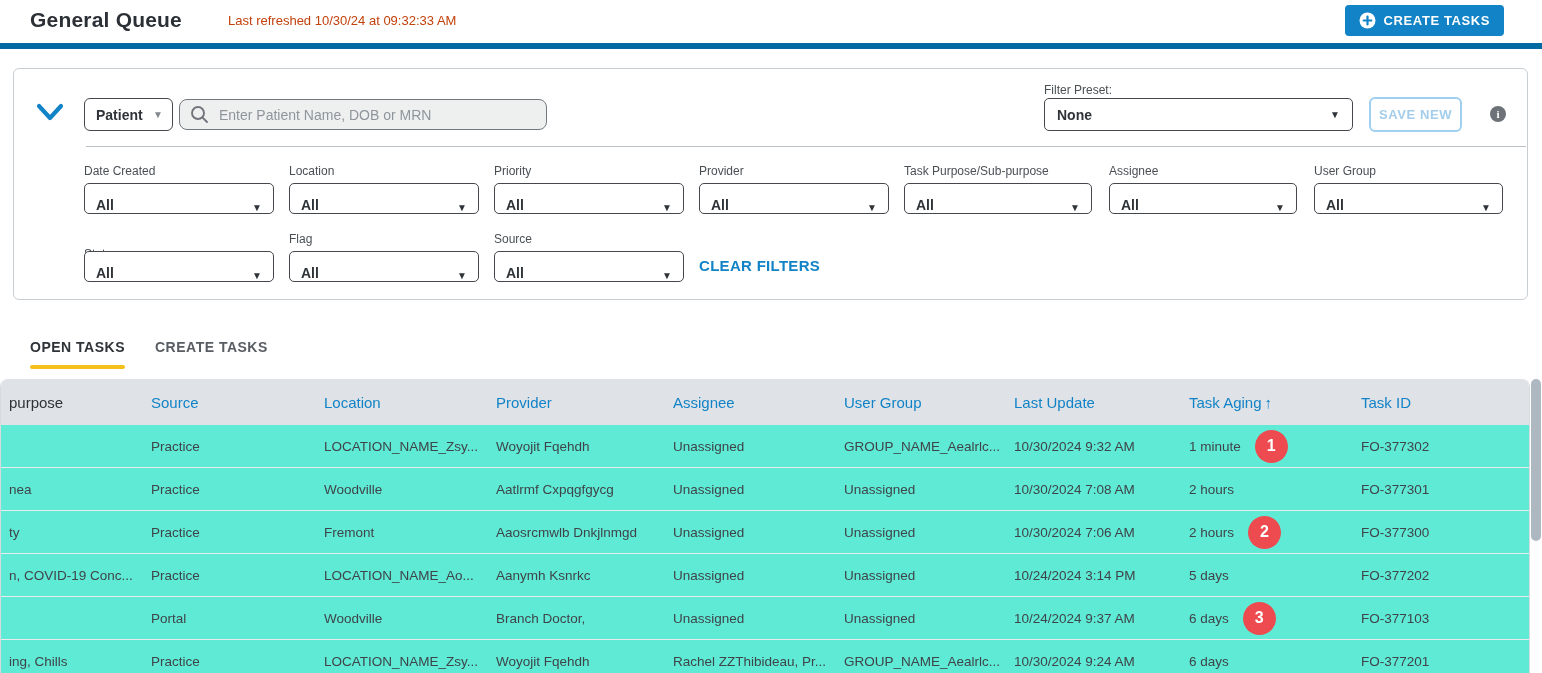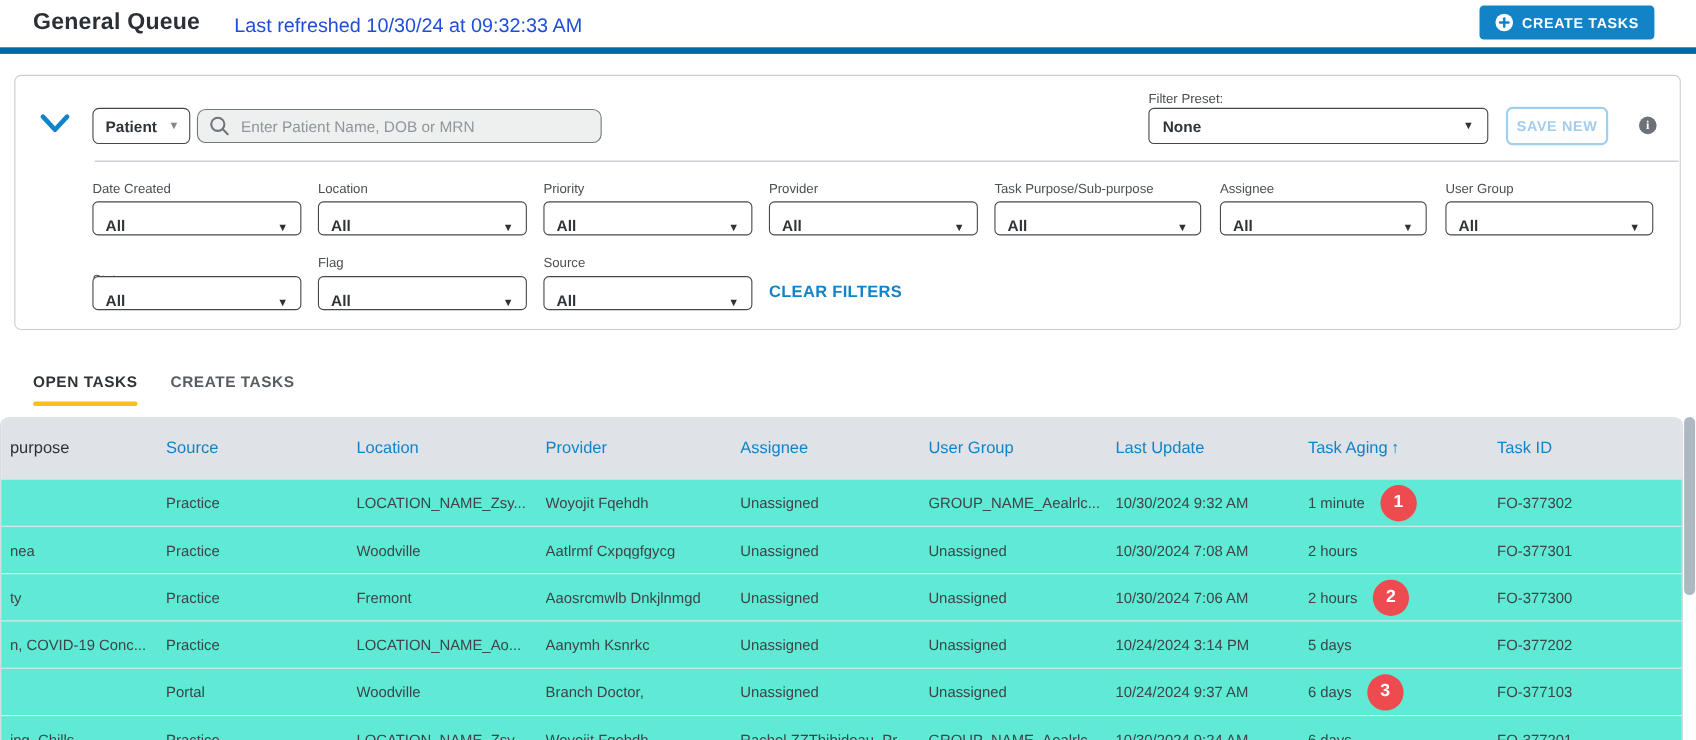--- a/index.html
+++ b/index.html
@@ -2,21 +2,21 @@
 <html><head>
 <meta charset="utf-8">
 <style>
   html,body{margin:0;padding:0;background:#fff;}
   body{font-family:"Liberation Sans",sans-serif;-webkit-font-smoothing:antialiased;}
   .page{position:relative;width:1542px;height:673px;overflow:hidden;background:#fff;}
 
   
   .topbar{position:absolute;left:0;top:0;width:100%;height:43px;border-bottom:6px solid #0369a1;background:#fff;}
   .page-title{position:absolute;left:30px;top:8px;font-size:21px;font-weight:700;color:#2b3036;letter-spacing:.2px;}
-  .last-refreshed{position:absolute;left:213px;top:13px;font-size:18px;color:#1d4ed8;}
+  .last-refreshed{position:absolute;left:228px;top:13px;font-size:13px;color:#c2410c;}
   .create-btn{position:absolute;right:38px;top:5px;height:31px;padding:0 14px;display:flex;align-items:center;gap:8px;
     background:#1283c6;border:none;border-radius:4px;color:#fff;font-size:13px;font-weight:700;letter-spacing:.6px;cursor:pointer;}
 
   
   .filter-panel{position:absolute;left:13px;top:68px;width:1515px;height:232px;border:1px solid #c9ced3;border-radius:6px;background:#fff;box-sizing:border-box;}
   .collapse-chevron{position:absolute;left:22px;top:34px;cursor:pointer;}
   .type-select{position:absolute;left:70px;top:29px;width:89px;height:33px;border:1px solid #44484d;border-radius:6px;background:#fff;
     display:flex;align-items:center;justify-content:space-between;padding:0 9px 0 11px;box-sizing:border-box;cursor:pointer;}
   .type-select .val{font-size:14px;font-weight:700;color:#2e3338;}
   .caret{font-size:10px;color:#2e3338;line-height:1;}
@@ -43,21 +43,21 @@
   .f-select .val{font-size:14px;font-weight:700;color:#2e3338;}
   .clear-filters{position:absolute;left:685px;top:188px;font-size:15px;font-weight:700;color:#1283c6;letter-spacing:.3px;cursor:pointer;text-decoration:none;}
 
   
   .tab-open{position:absolute;left:30px;top:339px;font-size:14px;font-weight:700;color:#2e3338;letter-spacing:.5px;cursor:pointer;}
   .tab-open .underline{position:absolute;left:0;right:0;top:26px;height:4px;background:#f5c01a;border-radius:2px;}
   .tab-closed{position:absolute;left:155px;top:339px;font-size:14px;font-weight:600;color:#585d63;letter-spacing:.5px;cursor:pointer;}
 
   
   .table-wrap{position:absolute;left:0;top:379px;width:1530px;height:294px;border-left:1px solid #d8dbde;border-right:1px solid #d8dbde;box-sizing:border-box;background:#fff;border-top-left-radius:8px;border-top-right-radius:8px;overflow:hidden;}
-  .thead{display:grid;grid-template-columns:150px 173px 172px 177px 171px 170px 175px 172px 1fr;height:57px;background:#dfe3e8;align-items:center;}
+  .thead{display:grid;grid-template-columns:150px 173px 172px 177px 171px 170px 175px 172px 1fr;height:46px;background:#dfe3e8;align-items:center;}
   .thead .th{font-size:15px;color:#1283c6;white-space:nowrap;overflow:hidden;cursor:pointer;}
   .thead .th.first{color:#2e3338;padding-left:8px;cursor:pointer;}
   .sort-arrow{font-weight:700;margin-left:3px;}
   .trow{display:grid;grid-template-columns:150px 173px 172px 177px 171px 170px 175px 172px 1fr;height:42px;align-items:center;background:#5eead4;border-bottom:1px solid #e9ebed;cursor:pointer;}
   .trow .td{font-size:13.5px;color:#3f444a;white-space:nowrap;overflow:hidden;}
   .trow .td.first{padding-left:8px;}
   .td.aging{display:flex;align-items:center;overflow:visible;}
   .badge{display:inline-flex;align-items:center;justify-content:center;width:33px;height:33px;border-radius:50%;
     background:#ee4b50;color:#fff;font-size:16px;font-weight:700;margin-left:14px;flex:none;}
   .badge:empty{display:none;}

